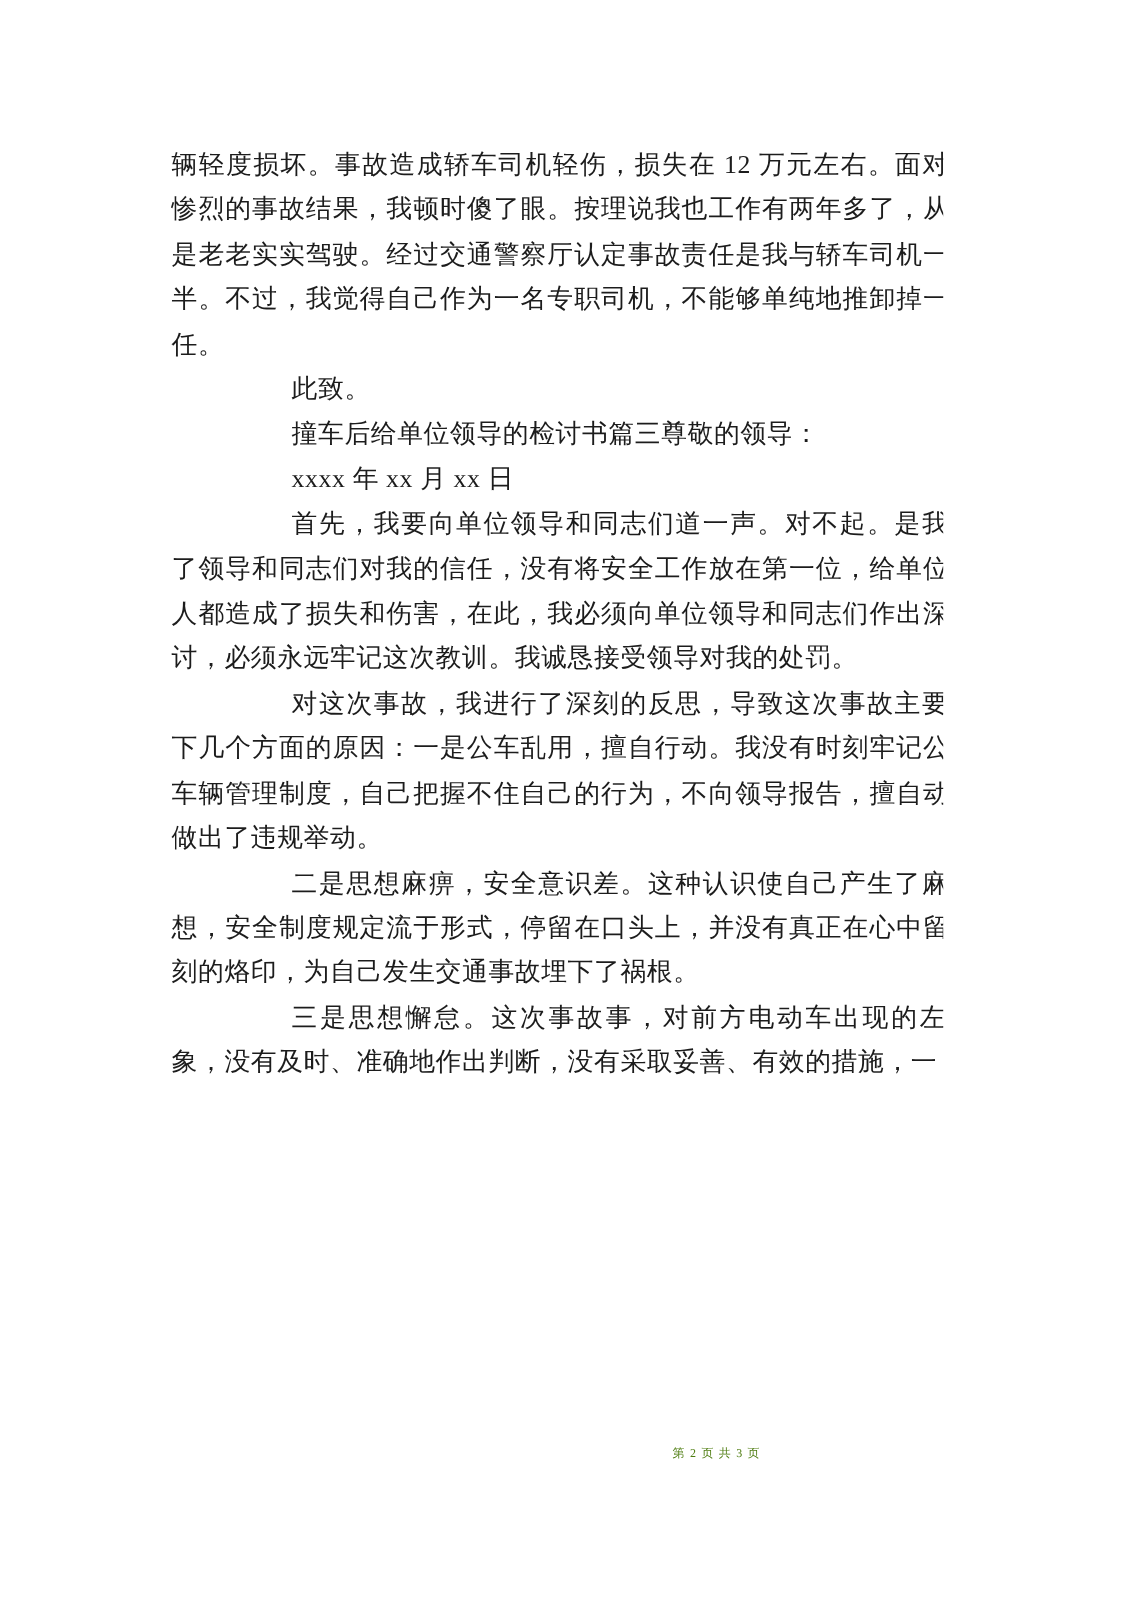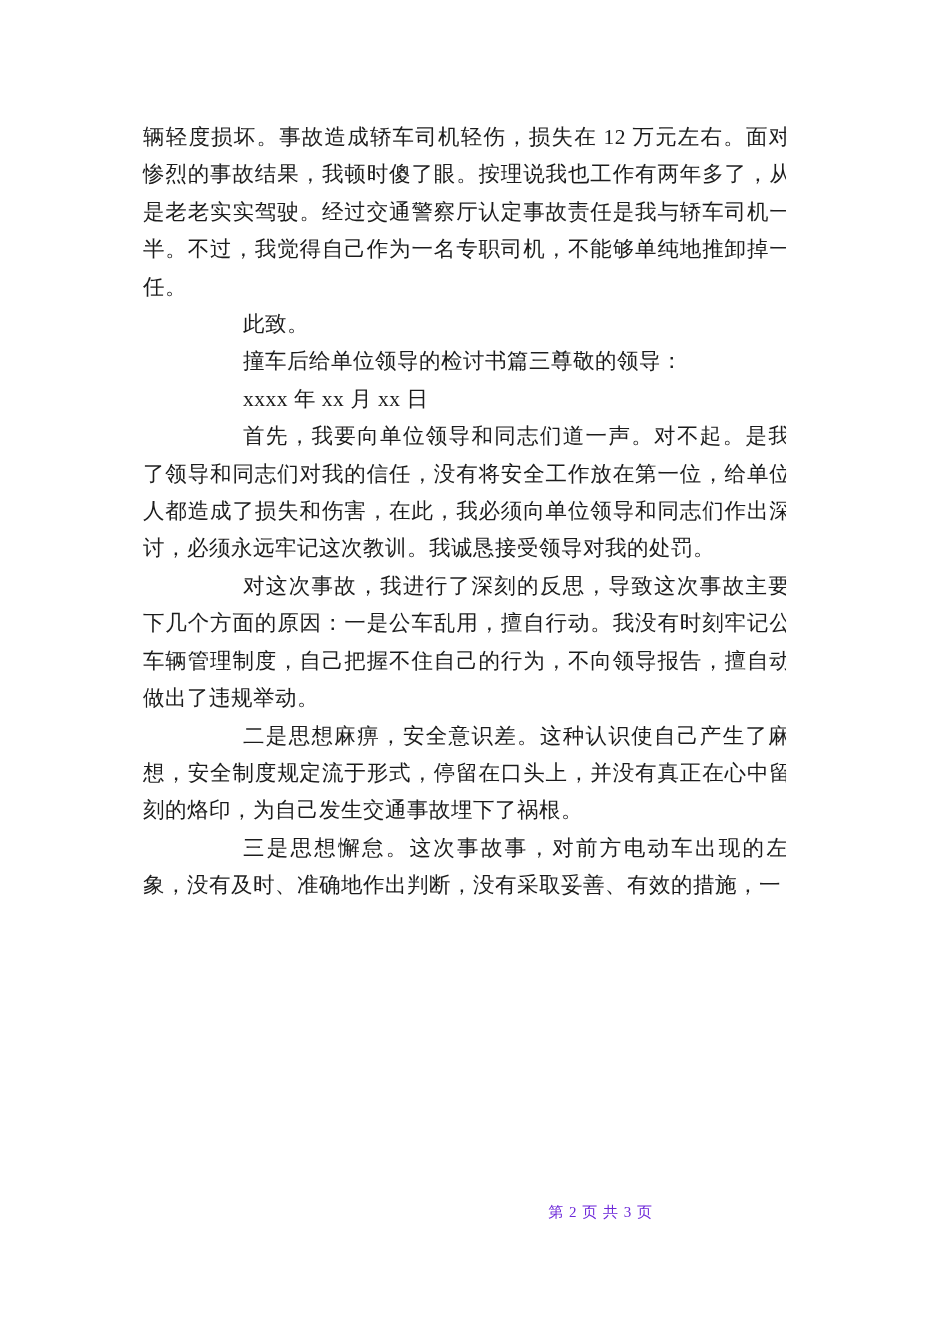--- a/index.html
+++ b/index.html
@@ -31,24 +31,24 @@
     text-justify: inter-ideograph;
     letter-spacing: 0.5px;
     word-break: break-all;
   }
   .doc-content p.para.indent {
     text-indent: 100px;
   }
   .page-footer {
     position: absolute;
     top: 1203px;
-    right: 133px;
-    font-size: 15px;
+    right: 152px;
+    font-size: 10px;
     line-height: 18px;
-    color: #6d28d9;
+    color: #4d7c0f;
     letter-spacing: 1px;
   }
 </style>
 </head>
 <body>
 
 <div class="page">
   <div class="doc-content">
       <p class="para">辆轻度损坏。事故造成轿车司机轻伤，损失在 12 万元左右。面对如此惨烈的事故结果，我顿时傻了眼。按理说我也工作有两年多了，从来也是老老实实驾驶。经过交通警察厅认定事故责任是我与轿车司机一人一半。不过，我觉得自己作为一名专职司机，不能够单纯地推卸掉一半责任。</p>
       <p class="para indent">此致。</p>

